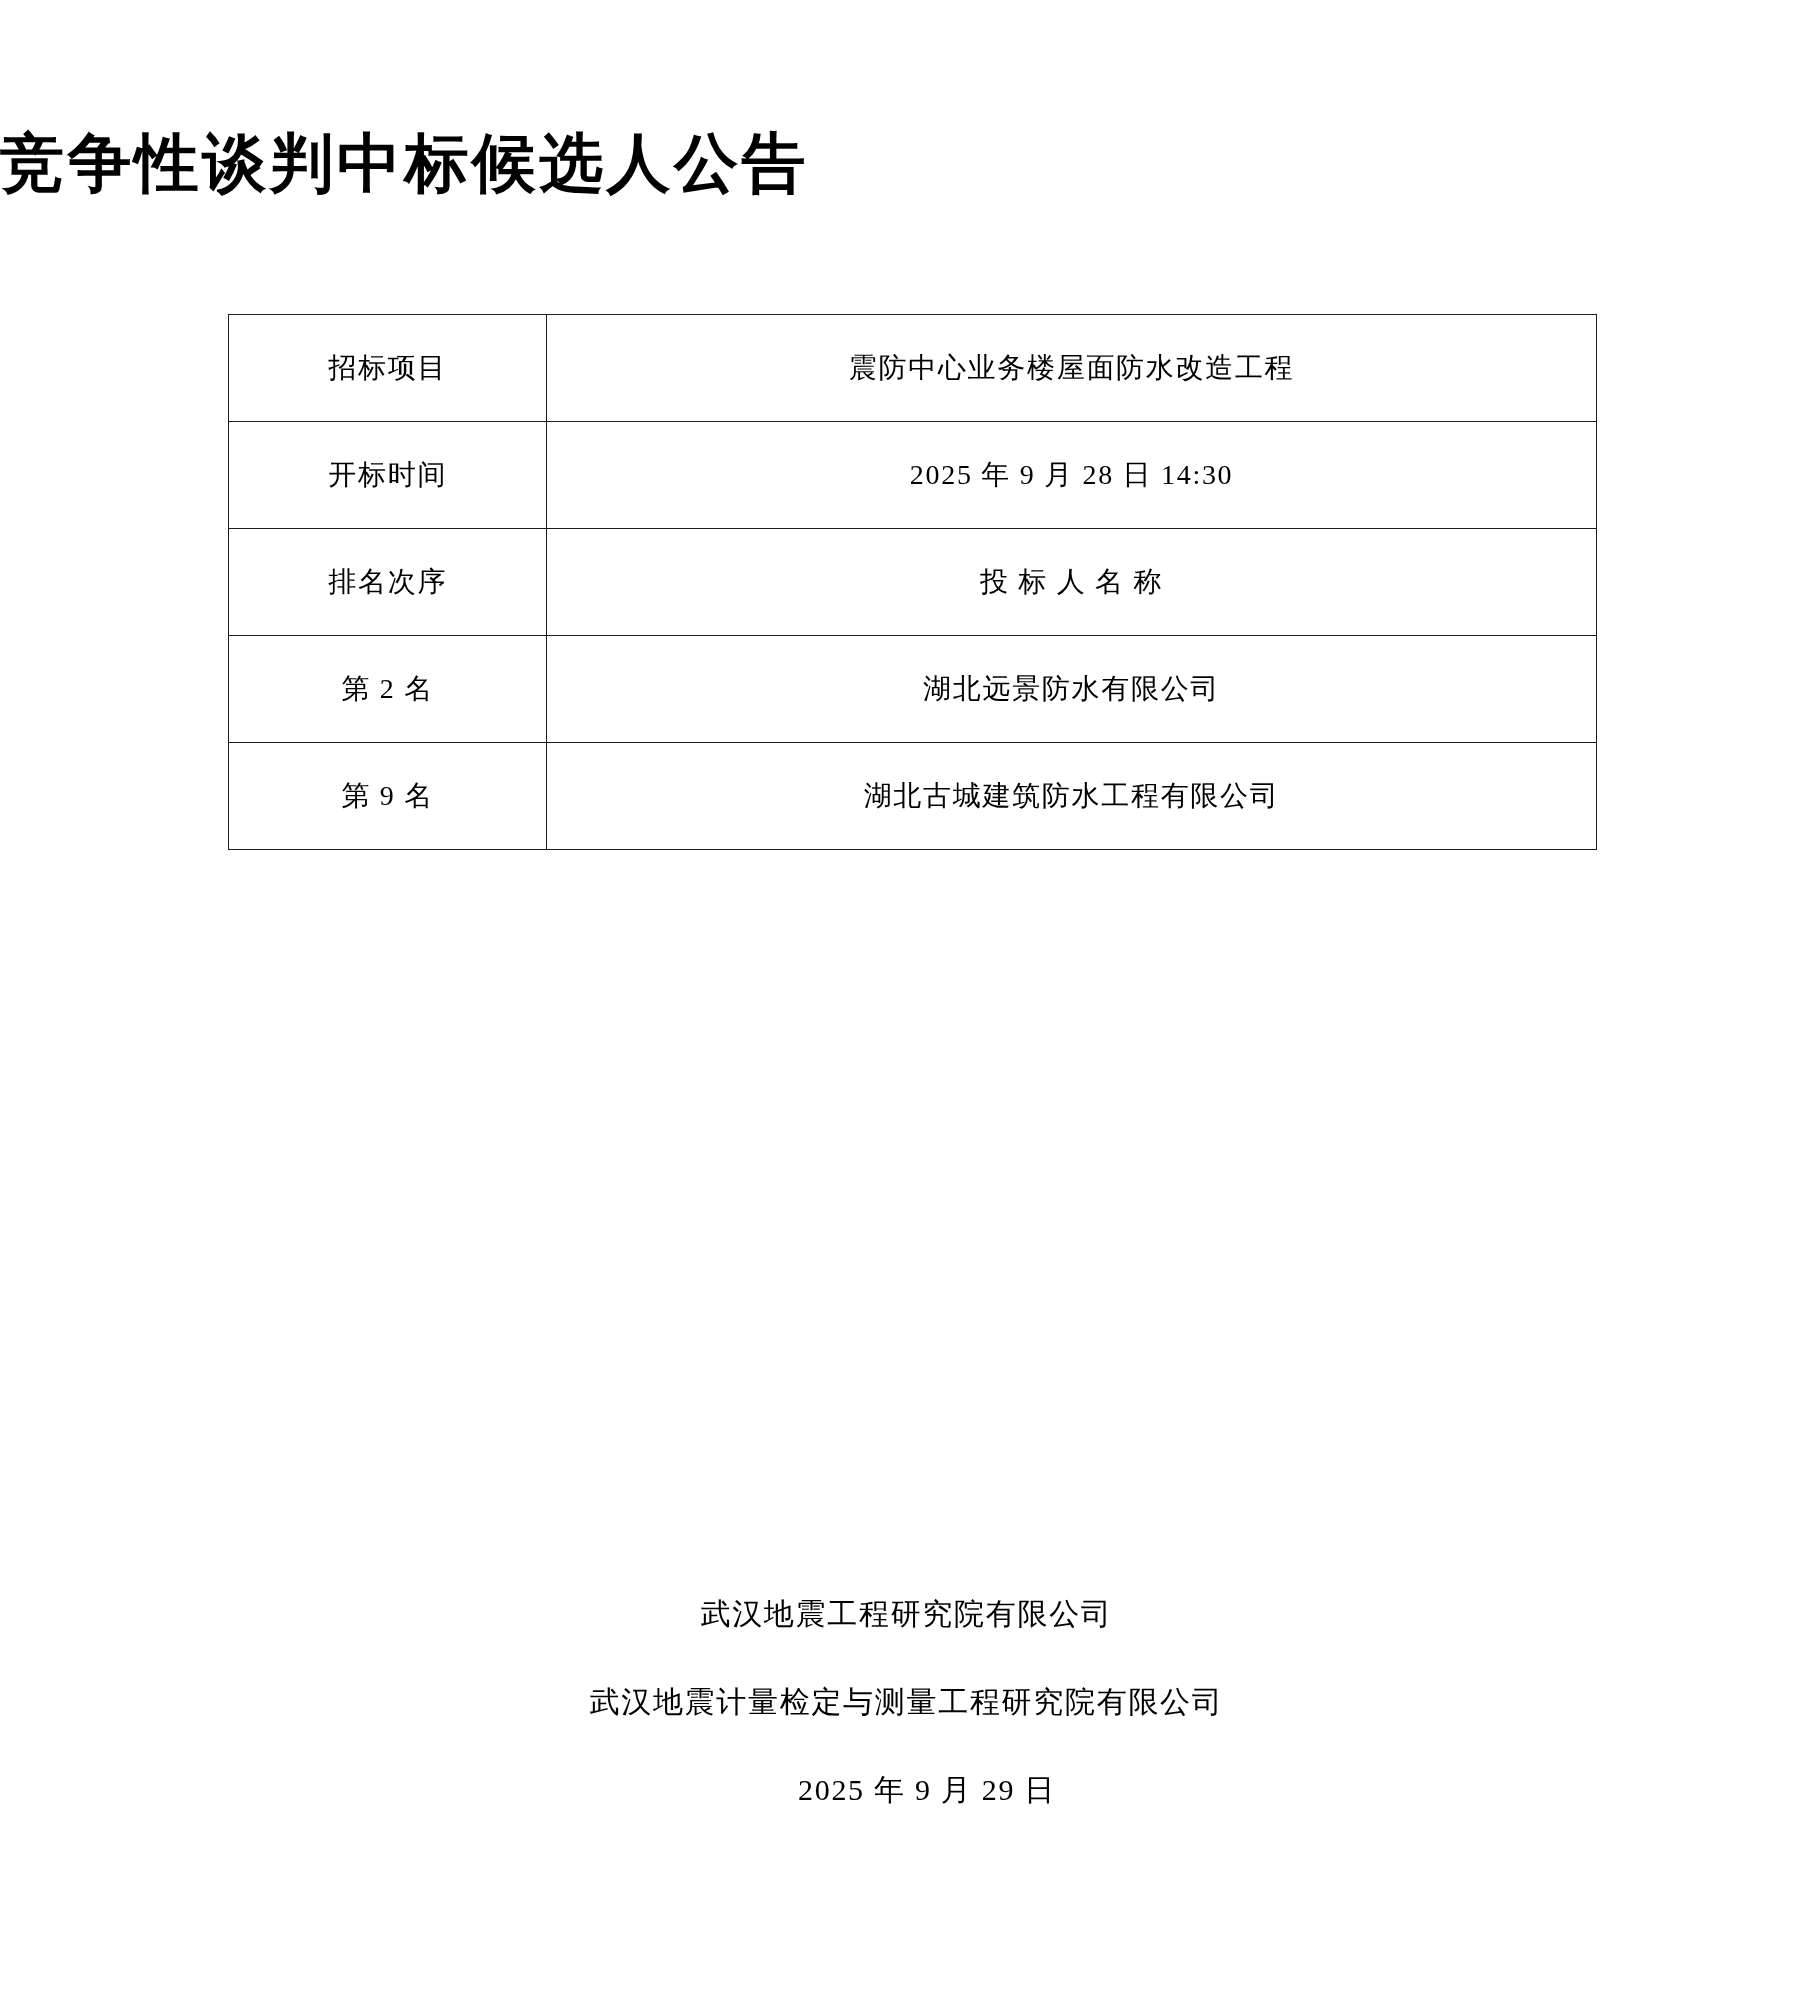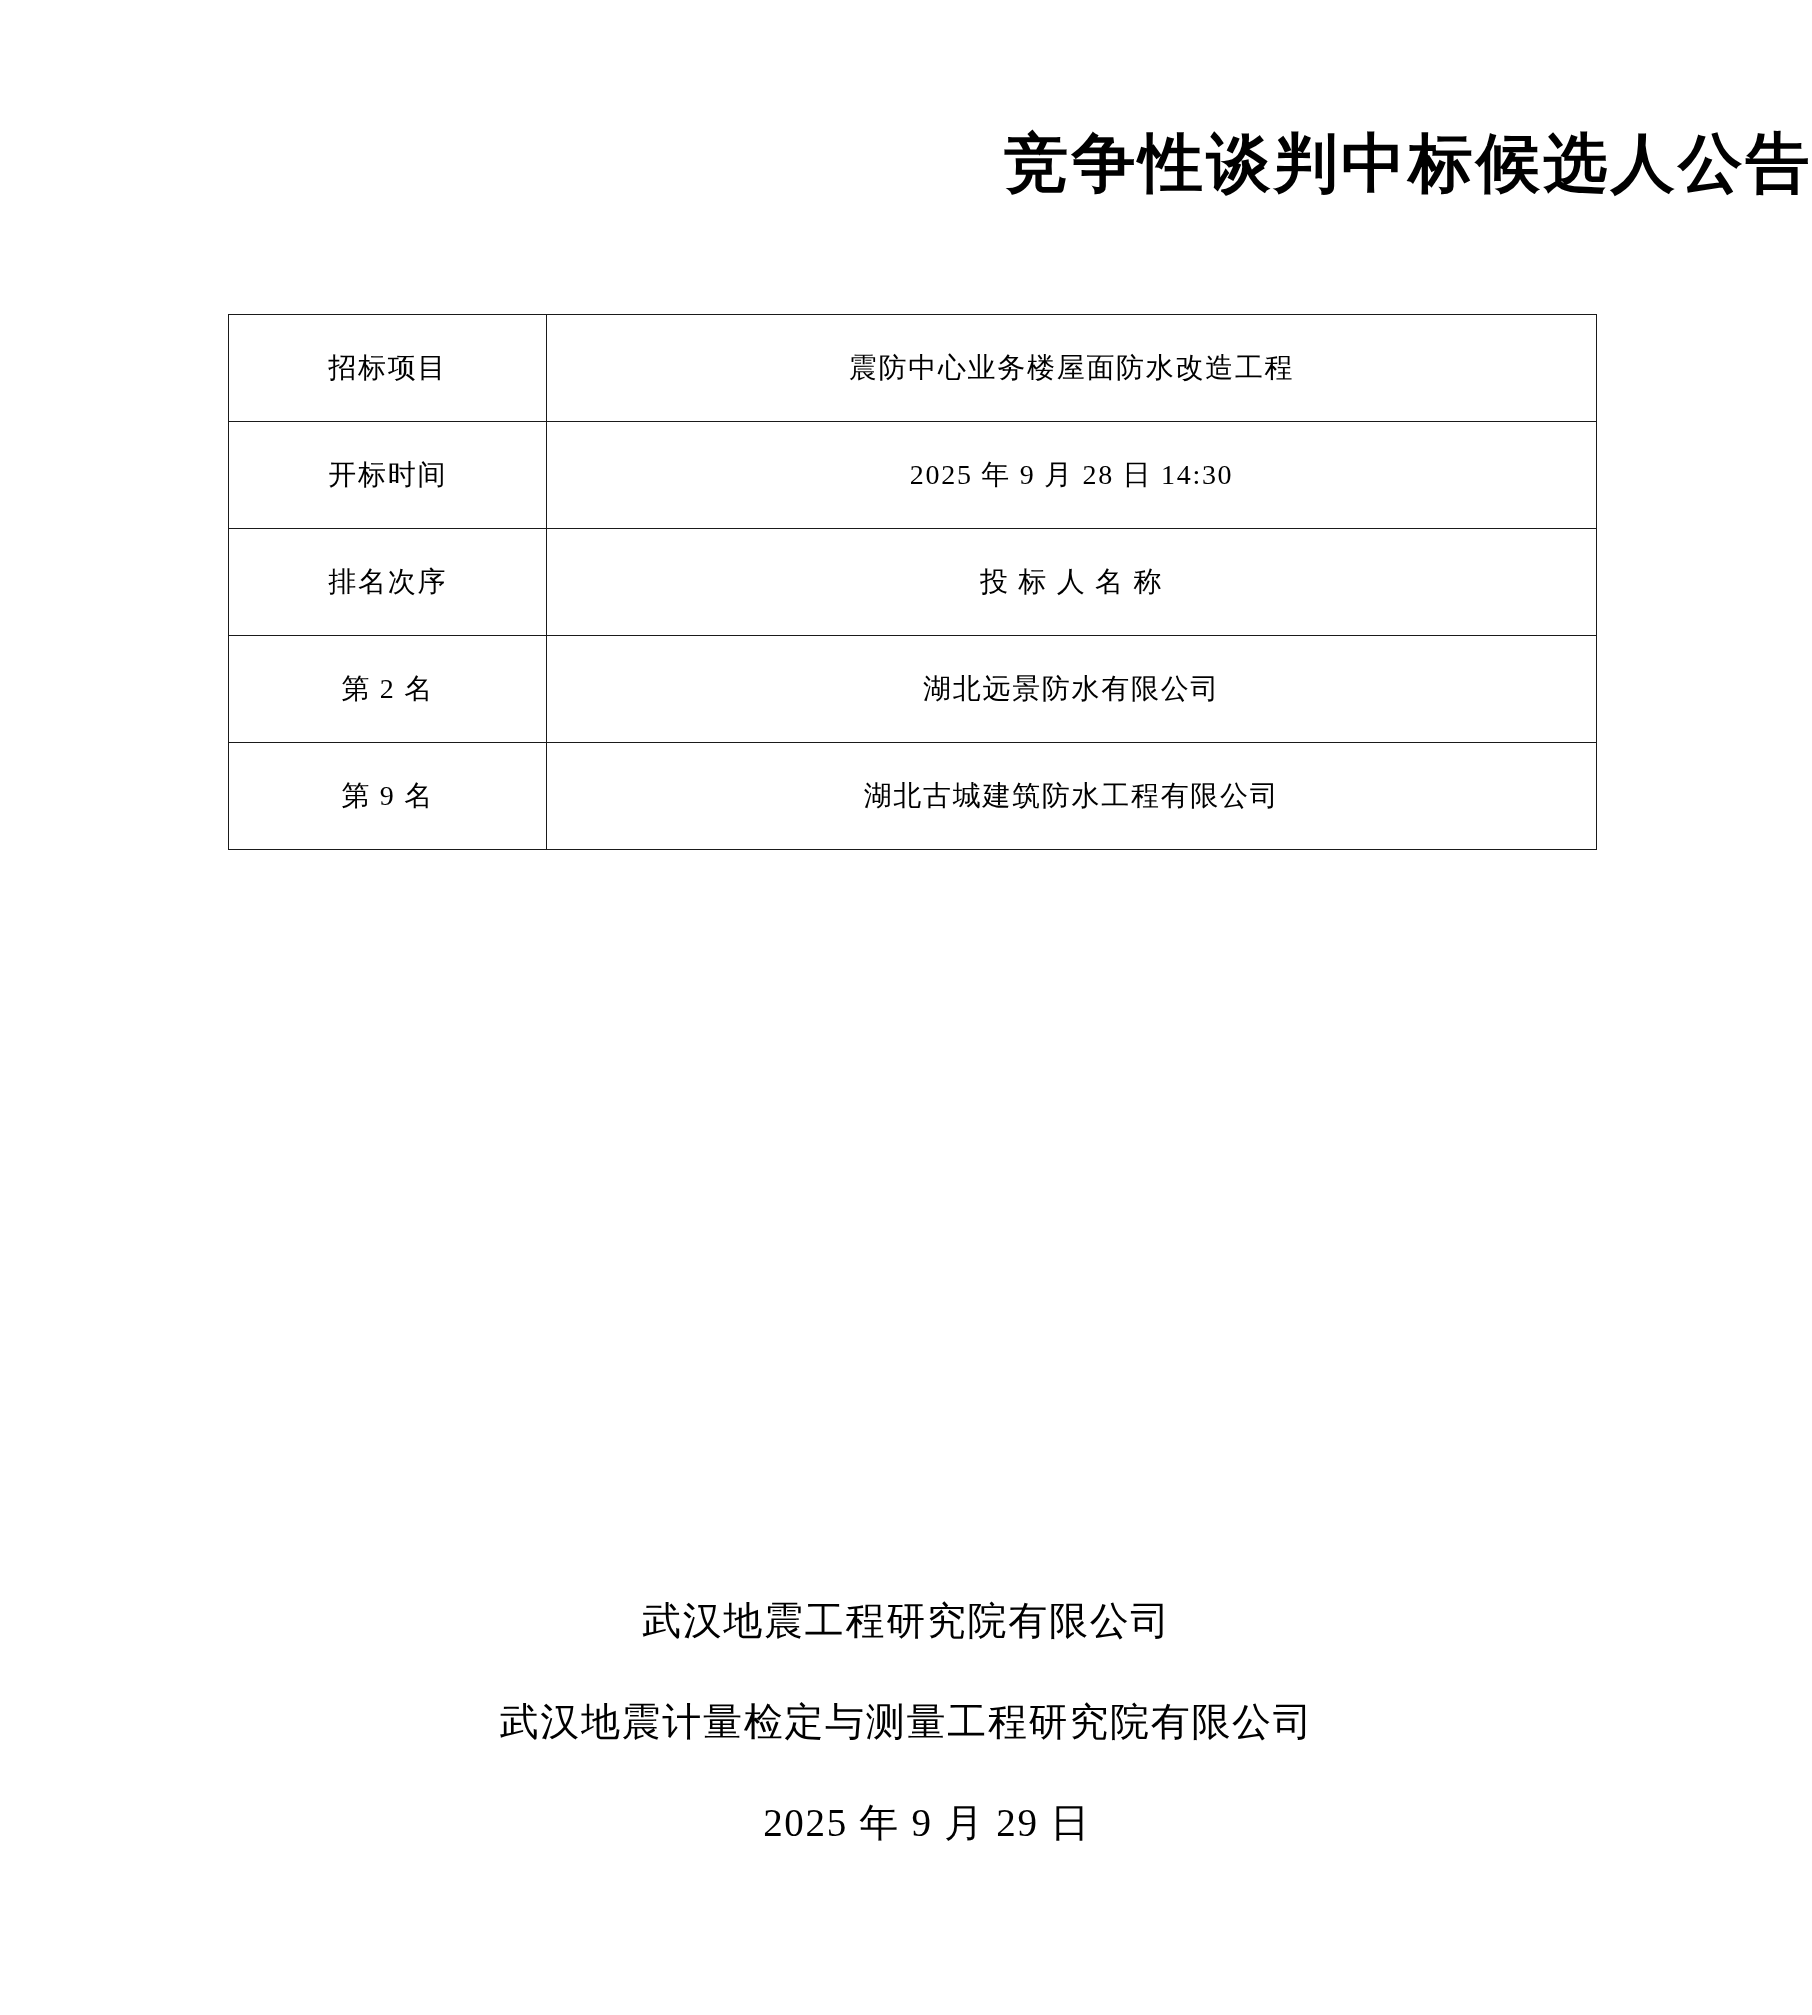--- a/index.html
+++ b/index.html
@@ -18,21 +18,21 @@
     position: relative;
     width: 1813px;
     height: 2015px;
     box-sizing: border-box;
   }
   .doc-title {
     position: absolute;
     top: 120px;
     left: 0;
     width: 1813px;
-    text-align: right;
+    text-align: left;
     font-size: 64px;
     font-weight: bold;
     letter-spacing: 3.4px;
     font-family: "Liberation Serif", "DejaVu Serif", serif;
   }
   .table-wrap {
     position: absolute;
     top: 314px;
     left: 228px;
     width: 1342px;
@@ -61,21 +61,21 @@
     letter-spacing: 15px;
   }
   .footer {
     position: absolute;
     top: 1594px;
     left: 0;
     width: 1813px;
     text-align: center;
   }
   .footer div {
-    font-size: 39px;
+    font-size: 30px;
     letter-spacing: 1.7px;
     margin-bottom: 47px;
     font-family: "Liberation Serif", "DejaVu Serif", serif;
   }
   .footer div:last-child {
     margin-bottom: 0;
     margin-left: 41px;
   }
 </style>
 </head>

